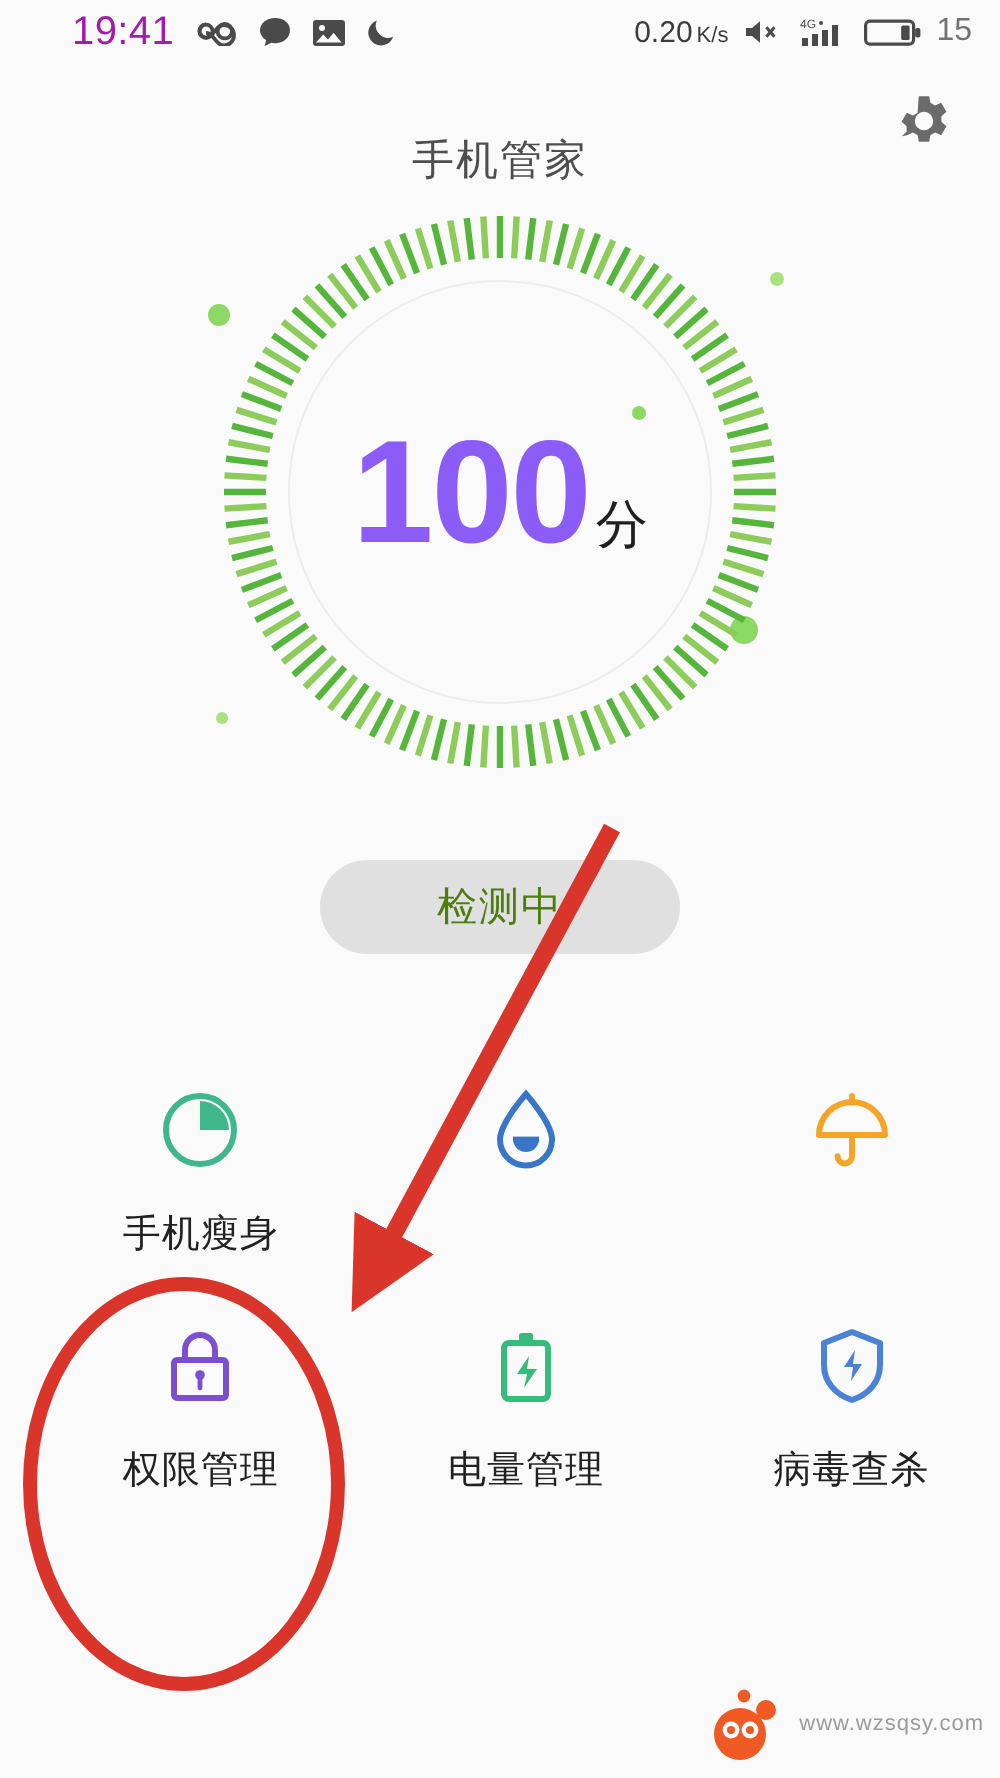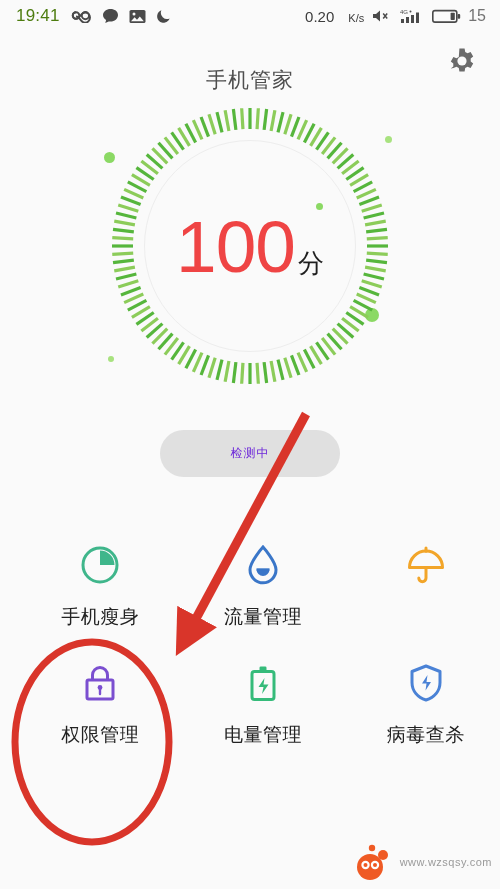--- a/index.html
+++ b/index.html
@@ -25,36 +25,37 @@
     padding: 0 14px 0 16px;
     background: #fafafa;
   }
   .sb-left, .sb-right {
     display: flex;
     align-items: center;
   }
   .sb-left { gap: 10px; }
   .sb-right { gap: 8px; }
   .sb-time {
-    font-size: 17px;
-    color: #4d7c0f;
+    font-size: 20px;
+    color: #a21caf;
     letter-spacing: 0.2px;
+    margin-left: 20px;
   }
   .sb-icon {
     display: inline-flex;
     align-items: center;
     justify-content: center;
     color: #4a4a4a;
   }
   .sb-speed {
     font-size: 15px;
     color: #3c3c3c;
     display: flex;
     align-items: baseline;
-    gap: 14px;
+    gap: 2px;
   }
   .sb-speed .unit {
     font-size: 11px;
   }
   .sb-batt-text {
     font-size: 16px;
     color: #737373;
     margin-left: -2px;
   }
 
@@ -113,22 +114,22 @@
     display: flex;
     align-items: center;
     justify-content: center;
   }
   .score-row {
     display: flex;
     align-items: baseline;
   }
   .score-num {
     font-size: 73px;
-    color: #ef4444;
-    font-weight: 400;
+    color: #8b5cf6;
+    font-weight: 700;
     letter-spacing: -1px;
     line-height: 1;
   }
   .score-unit {
     font-size: 26px;
     color: #1f1f1f;
     margin-left: 3px;
   }
 
   .dot {
@@ -147,22 +148,22 @@
     height: 47px;
     border-radius: 24px;
     background: #e0e0e0;
     display: flex;
     align-items: center;
     justify-content: center;
     cursor: pointer;
     border: none;
   }
   .detect-btn span {
-    font-size: 12px;
-    color: #6d28d9;
+    font-size: 20px;
+    color: #4d7c0f;
     letter-spacing: 1px;
   }
 
   
   .grid {
     position: absolute;
     top: 538px;
     left: 0;
     width: 500px;
     padding: 0 6px;
@@ -448,21 +449,20 @@
     </div>
 
     <div class="cell">
       <div class="cell-icon">
         <svg width="48" height="48" viewBox="0 0 48 48">
           <path d="M24 6C24 6 11 20.5 11 28.8A13 13 0 0 0 37 28.8C37 20.5 24 6 24 6z" fill="none" stroke="#3a76c8" stroke-width="3"></path>
           <path d="M17.5 28.5a6.5 6.5 0 0 0 13 0z" fill="#3a76c8"></path>
           <path d="M17.5 28.5h13" stroke="#3a76c8" stroke-width="2.4"></path>
         </svg>
       </div>
-      <div class="cell-label">流量管理</div>
     </div>
 
     <div class="cell">
       <div class="cell-icon">
         <svg width="48" height="48" viewBox="0 0 48 48">
           <path d="M7.5 26.5a16.5 16.5 0 0 1 33 0z" fill="none" stroke="#f2a529" stroke-width="3" stroke-linejoin="round"></path>
           <path d="M24 7v3.2" stroke="#f2a529" stroke-width="3" stroke-linecap="round"></path>
           <path d="M24 26.5v10.6a3.6 3.6 0 0 1-7.2 0" fill="none" stroke="#f2a529" stroke-width="3" stroke-linecap="round"></path>
         </svg>
       </div>

